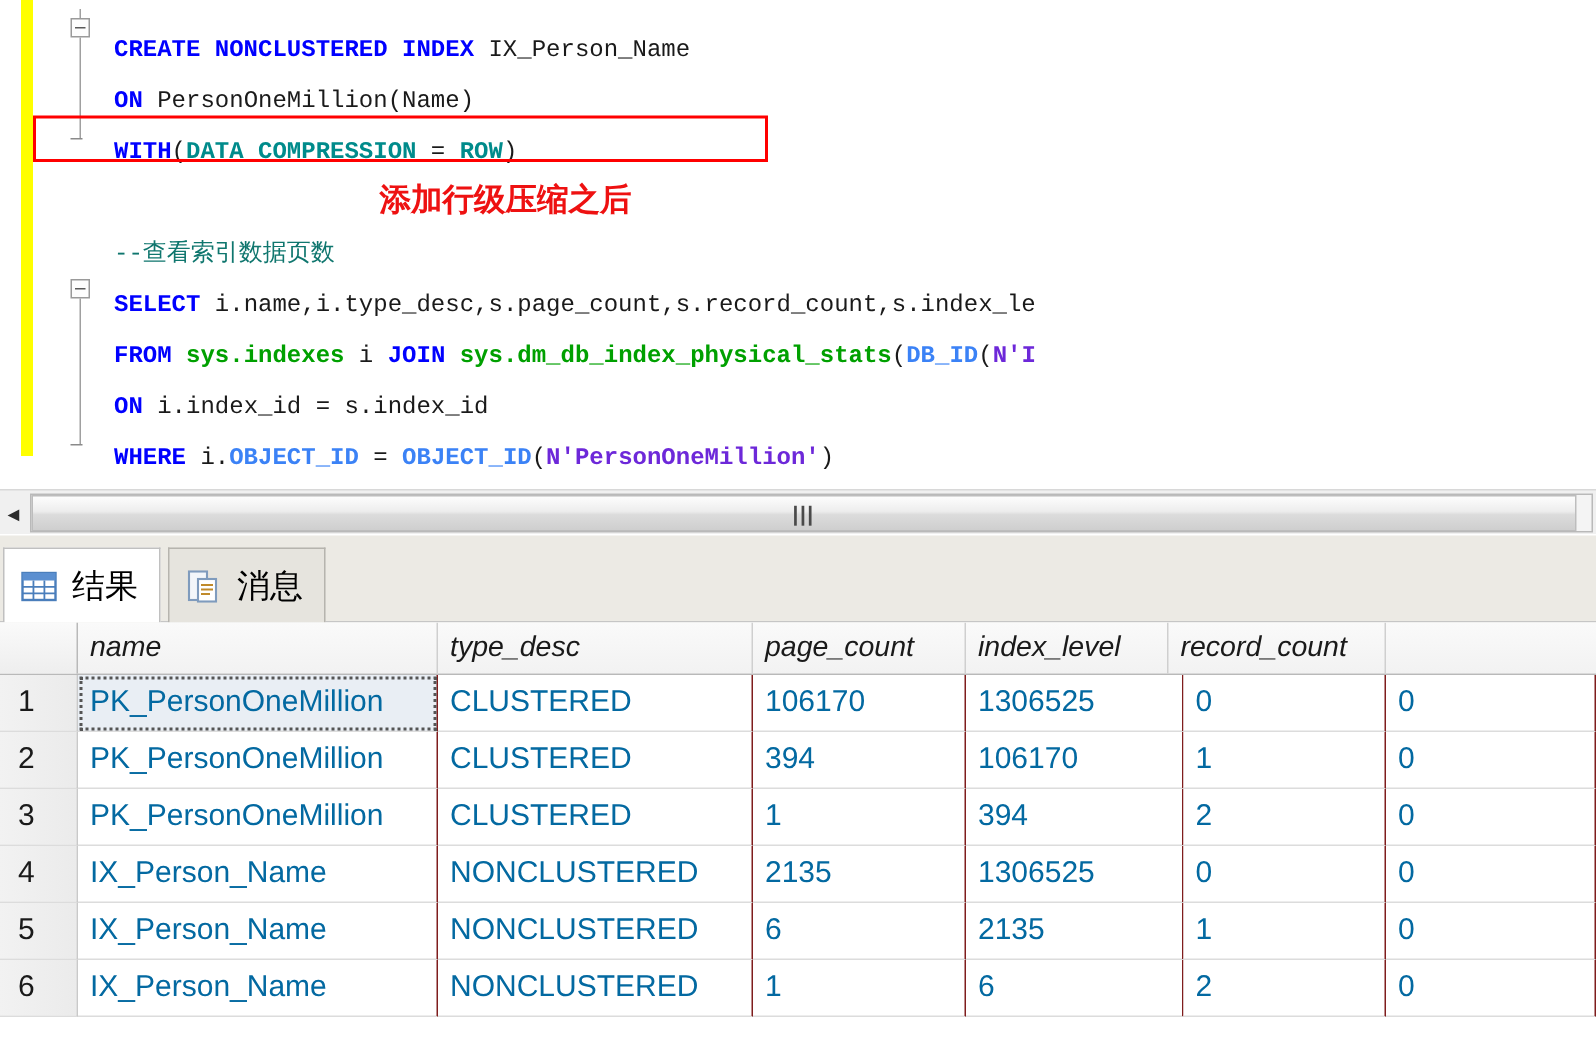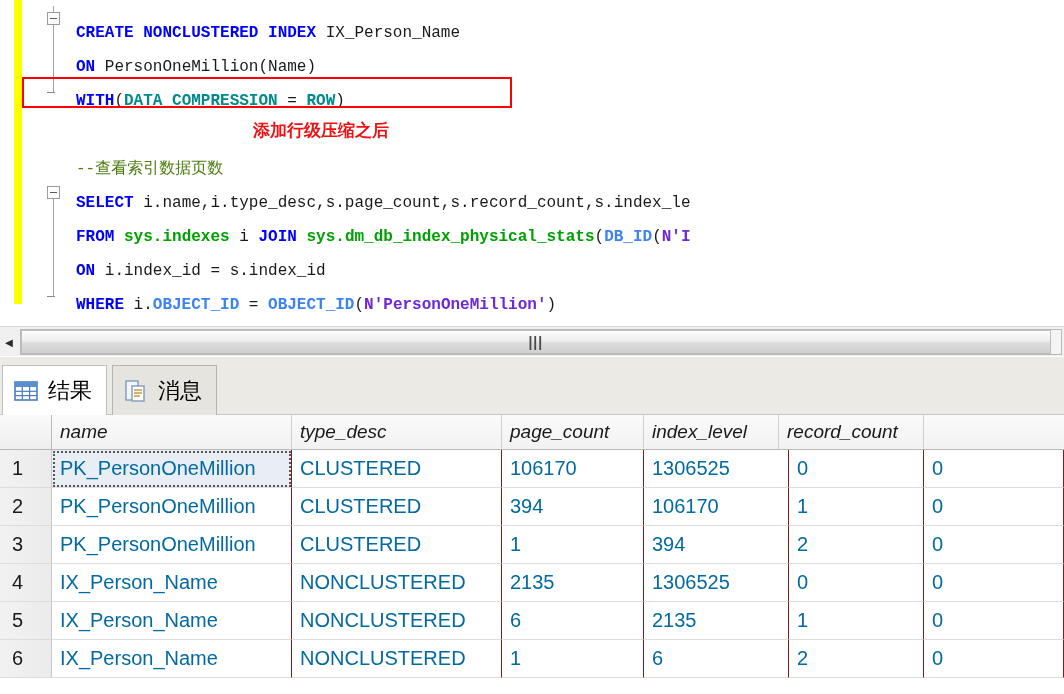--- a/index.html
+++ b/index.html
@@ -55,30 +55,30 @@
     white-space: pre;
     overflow: hidden;
     margin-left: 36px;
   }
   .cl { display: block; height: 34px; white-space: pre; }
   .kw   { color: #0000ff; font-weight: bold; }
   .plain{ color: #1a1a1a; }
   .tbl  { color: #00a000; font-weight: bold; }
   .fn   { color: #3b82f6; font-weight: bold; }
   .str  { color: #6d28d9; font-weight: bold; }
-  .cmt-green { color: #4d7c0f; }
+  .cmt-green { color: #0f766e; }
   .teal { color: #008b8b; font-weight: bold; }
 
   #with-highlight {
     position: absolute; left: 22px; top: 77px; width: 490px; height: 31px;
     border: 2px solid #ff0000; pointer-events: none;
   }
   #red-annotation {
     position: absolute; left: 253px; top: 119px;
-    color: #ee1111; font-size: 17px; font-weight: bold;
+    color: #ee1111; font-size: 21px; font-weight: bold;
     font-family: "DejaVu Sans", sans-serif;
     letter-spacing: 0px;
   }
 
   
   #hscroll {
     position: absolute; left: 0; top: 326px; width: 1064px; height: 30px;
     background: #f0f0f0;
     border-top: 1px solid #d8d8d8;
   }

